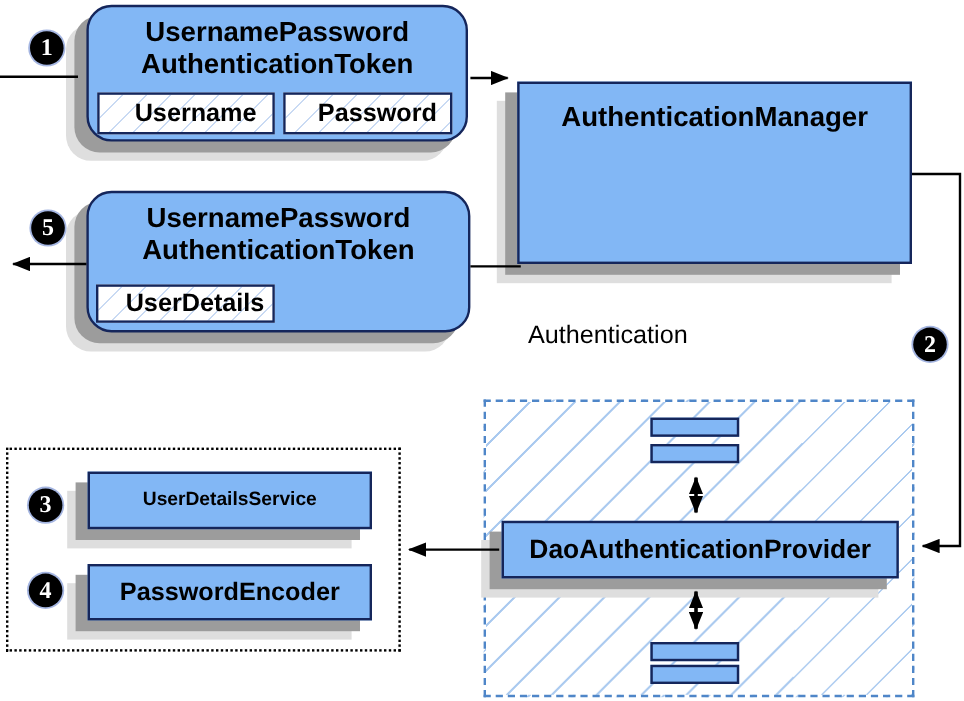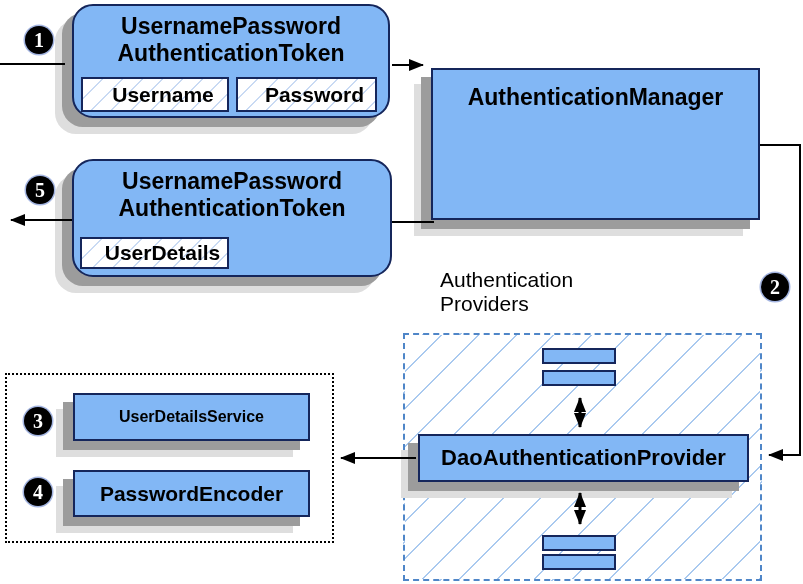--- a/index.html
+++ b/index.html
@@ -109,21 +109,20 @@
 </style>
 </head>
 <body>
 
 <div class="canvas">
 
   <div class="providers-frame hatch-lg" style="left:403px; top:333px; width:359px; height:248px;"></div>
 
   <div class="providers-title" style="left:440px; top:268px; width:280px;">
     <div>Authentication</div>
-    <div>Providers</div>
   </div>
 
   <div class="provider-item" style="left:542px; top:348px;"></div>
   <div class="provider-item" style="left:542px; top:370px;"></div>
 
   <div class="blue-box shadow2 center-label" style="left:418px; top:434px; width:331px; height:48px; font-size:22px;">
     <span>DaoAuthenticationProvider</span>
   </div>
 
   <div class="provider-item" style="left:542px; top:535px;"></div>

